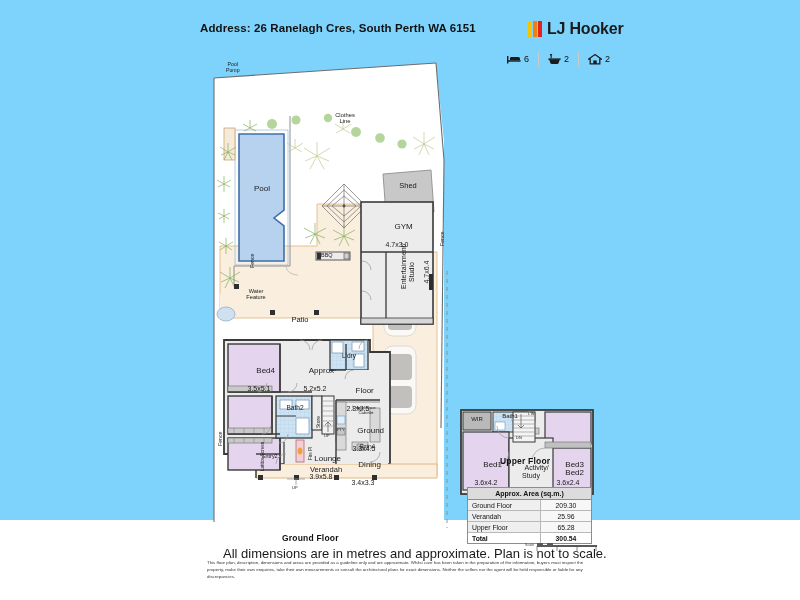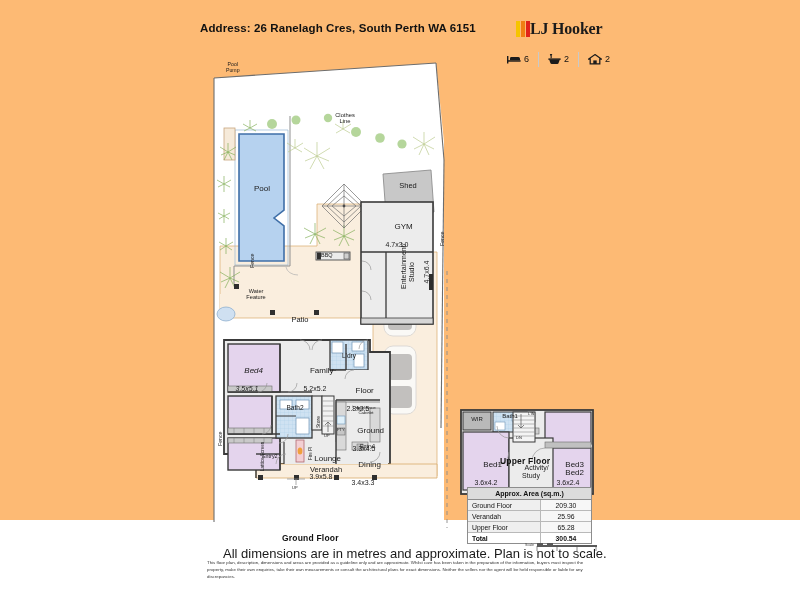--- a/index.html
+++ b/index.html
@@ -1,22 +1,22 @@
 <!DOCTYPE html>
 <html><head>
 <meta charset="utf-8">
 <style>
   html,body{margin:0;padding:0;background:#fff;}
   body{width:800px;height:600px;overflow:hidden;font-family:"Liberation Sans",sans-serif;color:#111;}
-  .page{position:relative;width:800px;height:520px;background:#fdba74;}
+  .page{position:relative;width:800px;height:520px;background:#7dd3fc;}
 
   
   .hdr{position:absolute;left:0;top:0;width:800px;height:46px;}
   .addr{position:absolute;left:200px;top:22px;font-size:11.5px;font-weight:bold;letter-spacing:.1px;}
-  .logo{position:absolute;left:516px;top:20px;display:flex;align-items:center;font-family:Liberation Serif, serif;}
+  .logo{position:absolute;left:528px;top:20px;display:flex;align-items:center;gap:5px;}
   .logobars{display:flex;gap:1px;}
   .logobars i{display:block;width:4px;height:16px;}
   .logotxt{font-size:16px;font-weight:600;letter-spacing:-.2px;color:#1b1b1b;}
 
   .specs{position:absolute;left:498px;top:50px;display:flex;align-items:center;height:18px;}
   .spec{display:flex;align-items:center;gap:3px;padding:0 9px;height:15px;border-right:1px solid #c9c9c9;}
   .spec:last-child{border-right:none;}
   .spec .n{font-size:9px;color:#111;}
   .spec svg{display:block;}
 
@@ -369,26 +369,26 @@
     <div class="lbl rm" style="left:371px;top:158px;width:52px;">
       <span>GYM</span>
       <span class="d">4.7x3.0</span>
     </div>
     <div class="lbl rm vert" style="left:392px;top:252px;width:72px;font-size:7px;">
       <span>Entertainment/
 Studio</span>
       <span class="d">4.7x6.4</span>
     </div>
 
-    <div class="lbl rm" style="left:224px;top:302px;width:46px;font-style:italic;">
+    <div class="lbl rm" style="left:236px;top:302px;width:46px;">
       <span>Bed4</span>
       <span class="d">3.5x5.1</span>
     </div>
     <div class="lbl rm" style="left:288px;top:302px;width:54px;">
-      <span>Family</span>
+      <span>Approx</span>
       <span class="d">5.2x5.2</span>
     </div>
     <div class="lbl rm" style="left:336px;top:322px;width:44px;">
       <span>Floor</span>
       <span class="d">2.8x2.5</span>
     </div>
     <div class="lbl rm" style="left:344px;top:362px;width:40px;">
       <span>Ground</span>
       <span class="d">3.3x4.5</span>
     </div>

